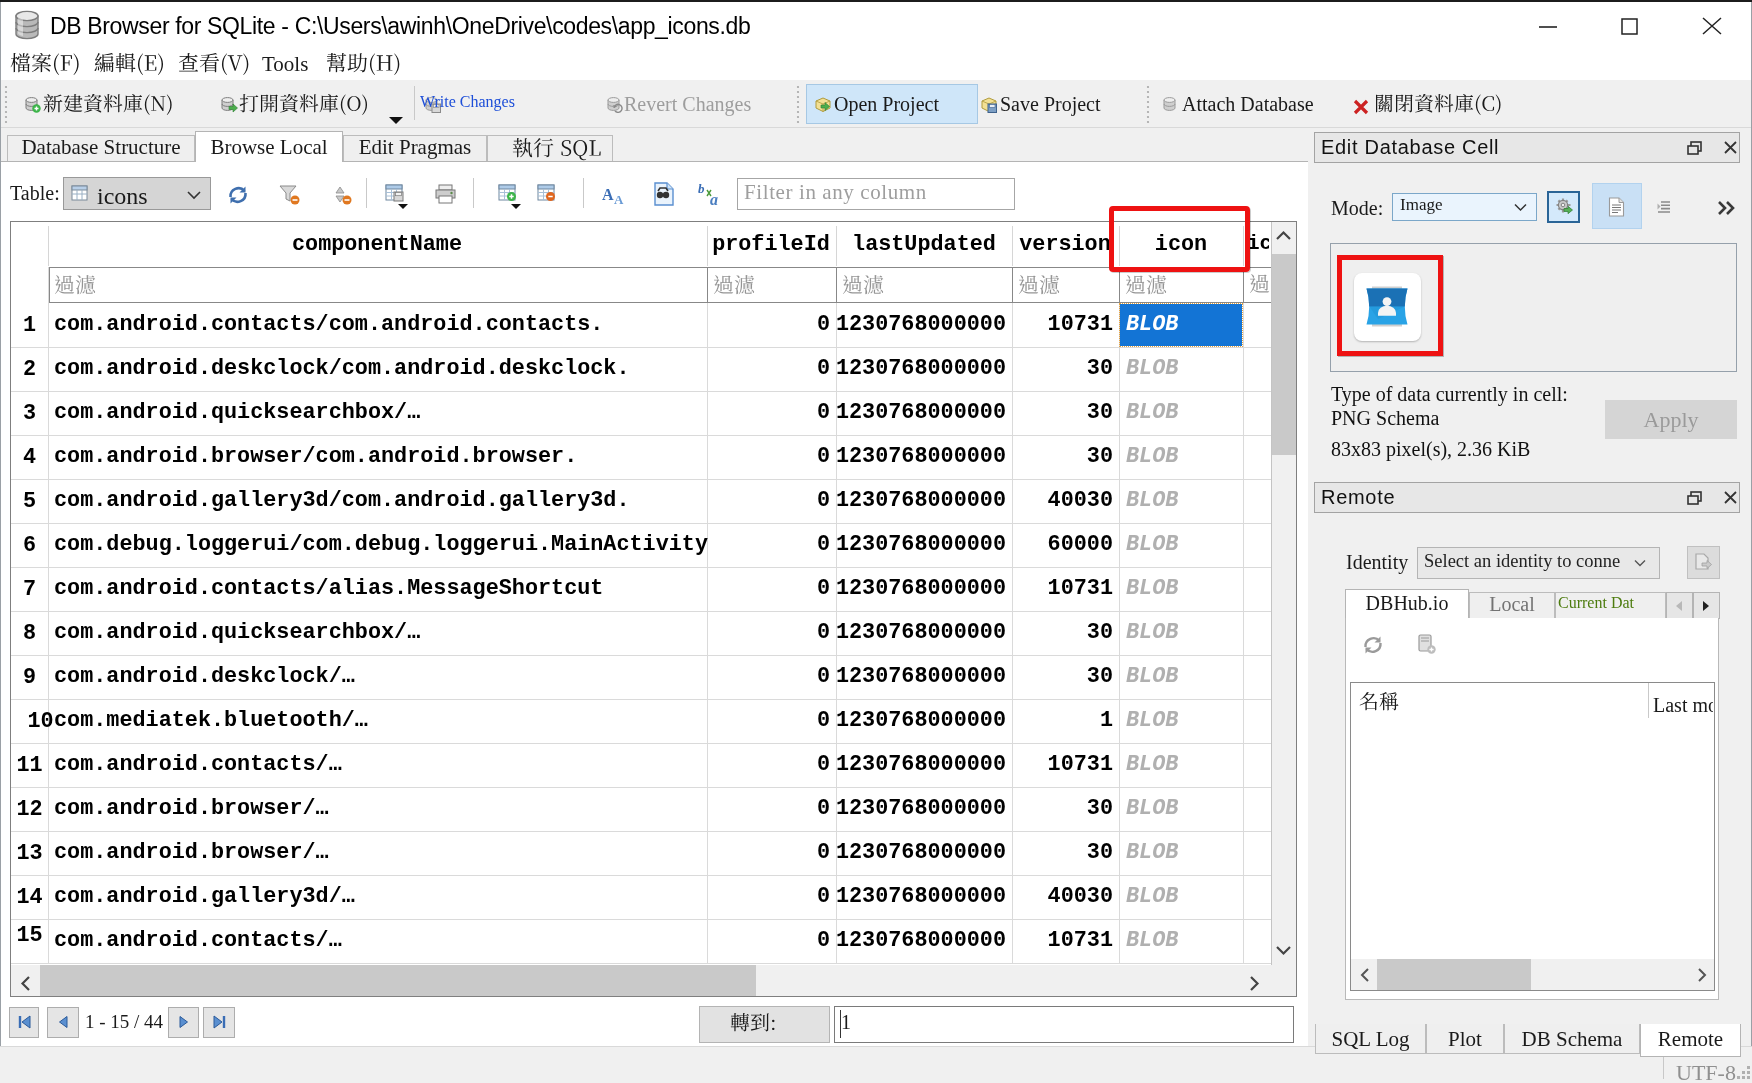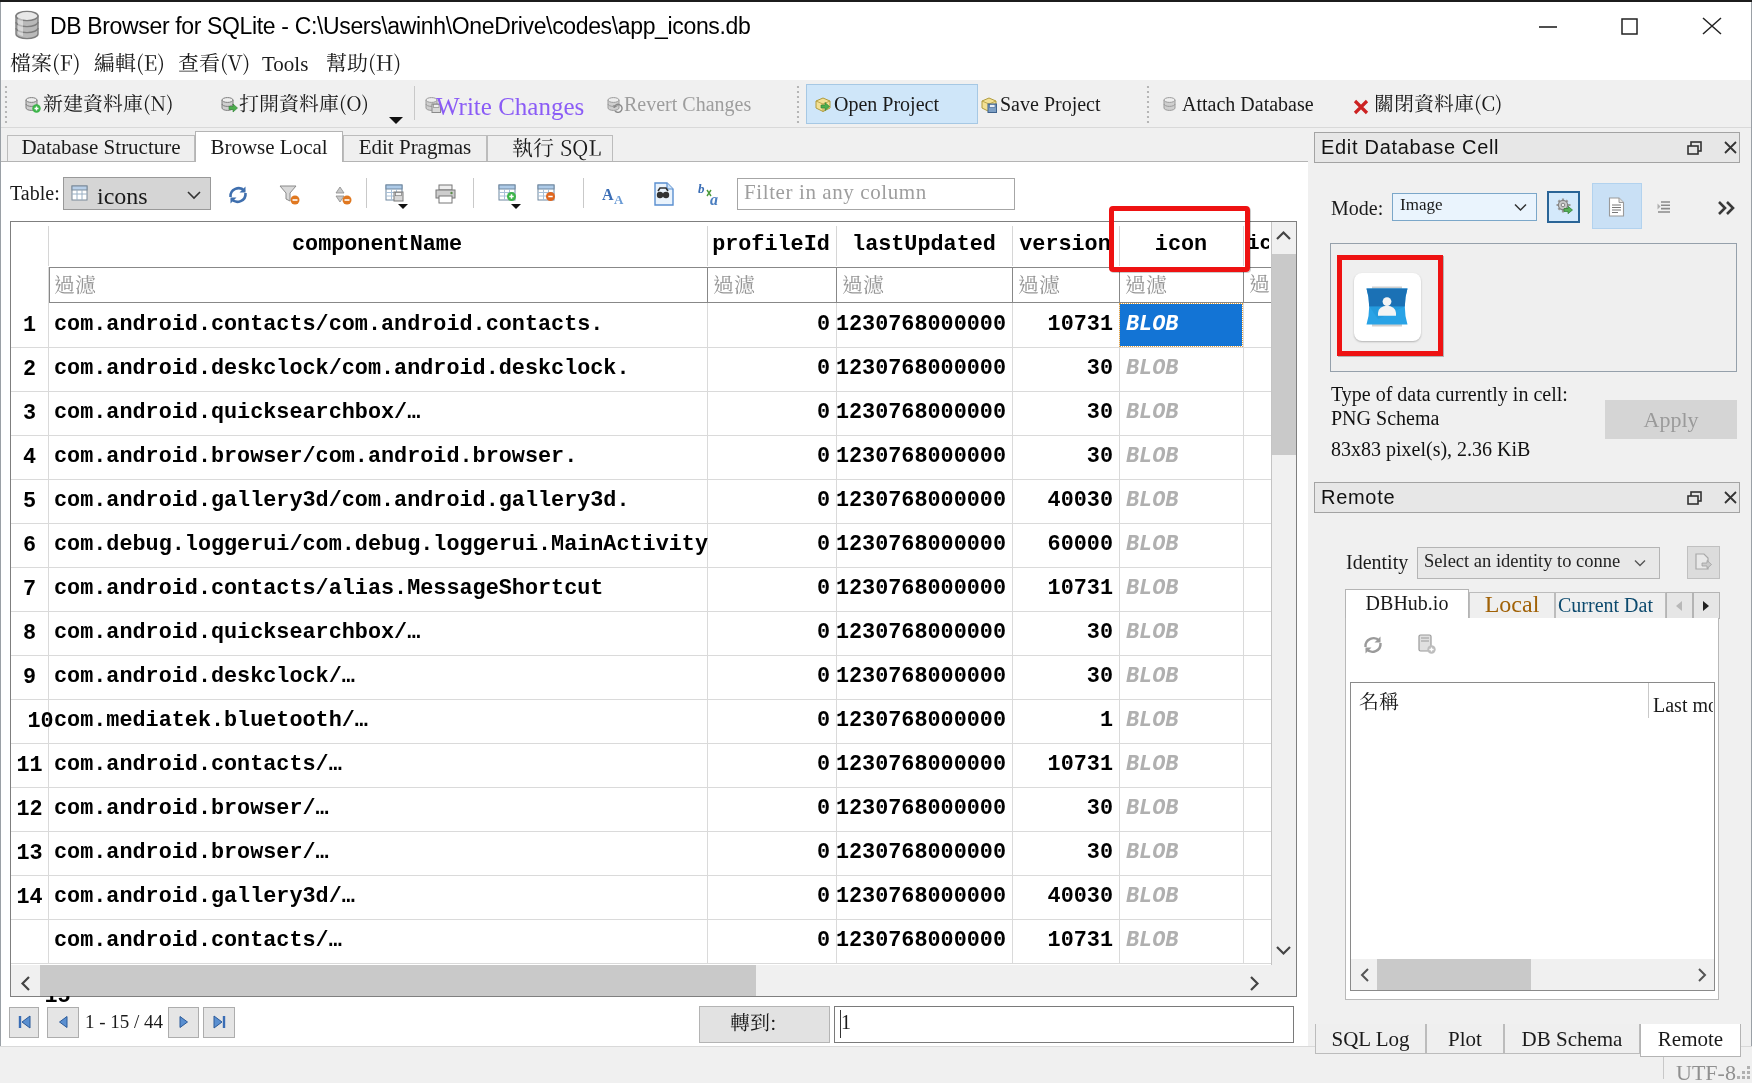--- a/index.html
+++ b/index.html
@@ -150,21 +150,21 @@
     <path d="M3 3 l7 7 7-7 Z" fill="#111"></path>
   </svg>
 <div class="a" style="left:414px;top:86px;width:1px;height:34px;background:#c9c9c9"></div>
 <svg class="a" style="left:424px;top:96px;" width="18" height="17" viewBox="0 0 18 17">
     <path d="M2 4 V12 A5.5 2.4 0 0 0 13 12 V4 Z" fill="#cfcfcf" stroke="#9a9a9a"></path>
     <ellipse cx="7.5" cy="4" rx="5.5" ry="2.4" fill="#eeeeee" stroke="#9a9a9a"></ellipse>
     <path d="M2 8 A5.5 2.4 0 0 0 13 8" fill="none" stroke="#9a9a9a"></path>
     <rect x="8" y="8" width="8.5" height="8.5" fill="#d8d8d8" stroke="#8a8a8a"></rect>
     <rect x="9.5" y="8.5" width="5.5" height="3" fill="#efefef" stroke="#8a8a8a" stroke-width="0.7"></rect>
   </svg>
-<div class="a ser" style="left:436px;top:93px;font-size:25px;color:#8b5cf6;white-space:pre;">Write Changes</div>
+<div class="a ser" style="left:420px;top:93px;font-size:16px;color:#1d4ed8;white-space:pre;">Write Changes</div>
 <svg class="a" style="left:606px;top:96px;" width="18" height="17" viewBox="0 0 18 17">
     <path d="M2 4 V12 A5.5 2.4 0 0 0 13 12 V4 Z" fill="#cfcfcf" stroke="#9a9a9a"></path>
     <ellipse cx="7.5" cy="4" rx="5.5" ry="2.4" fill="#eeeeee" stroke="#9a9a9a"></ellipse>
     <path d="M2 8 A5.5 2.4 0 0 0 13 8" fill="none" stroke="#9a9a9a"></path>
     <path d="M8 12 a4 4 0 1 1 1 3" fill="none" stroke="#8a8a8a" stroke-width="1.4"></path>
     <path d="M7 9 l1.5 3 2.5-1.8Z" fill="#8a8a8a"></path>
   </svg>
 <div class="a ser" style="left:624px;top:93px;font-size:20px;color:#9d9d9d;white-space:pre;text-align:right;">Revert Changes</div>
 <svg class="a" style="left:796px;top:84px;" width="5" height="40" viewBox="0 0 5 40">
     <circle cx="2" cy="3" r="1.1" fill="#a8a8a8"></circle>
@@ -468,21 +468,21 @@
 <div class="a mono" style="left:816.92px;top:840px;font-size:21.8px;color:#000;white-space:pre;">0</div>
 <div class="a mono" style="left:835.96px;top:840px;font-size:21.8px;color:#000;white-space:pre;">1230768000000</div>
 <div class="a mono" style="left:1086.84px;top:840px;font-size:21.8px;color:#000;white-space:pre;">30</div>
 <div class="a mono" style="left:1126px;top:840px;font-size:21.8px;color:#b0b0b0;white-space:pre;font-style:italic">BLOB</div>
 <div class="a mono" style="left:11px;top:875px;width:37px;height:44px;font-size:21.8px;color:#000;display:flex;align-items:center;justify-content:center;white-space:pre;">14</div>
 <div class="a mono" style="left:54px;top:884px;font-size:21.8px;color:#000;white-space:pre;">com.android.gallery3d/…</div>
 <div class="a mono" style="left:816.92px;top:884px;font-size:21.8px;color:#000;white-space:pre;">0</div>
 <div class="a mono" style="left:835.96px;top:884px;font-size:21.8px;color:#000;white-space:pre;">1230768000000</div>
 <div class="a mono" style="left:1047.6px;top:884px;font-size:21.8px;color:#000;white-space:pre;">40030</div>
 <div class="a mono" style="left:1126px;top:884px;font-size:21.8px;color:#b0b0b0;white-space:pre;font-style:italic">BLOB</div>
-<div class="a mono" style="left:11px;top:974px;width:37px;height:44px;font-size:21.8px;color:#000;display:flex;align-items:center;justify-content:center;white-space:pre;margin-left:28px;">15</div>
+<div class="a mono" style="left:11px;top:913px;width:37px;height:44px;font-size:21.8px;color:#000;display:flex;align-items:center;justify-content:center;white-space:pre;">15</div>
 <div class="a mono" style="left:54px;top:928px;font-size:21.8px;color:#000;white-space:pre;">com.android.contacts/…</div>
 <div class="a mono" style="left:816.92px;top:928px;font-size:21.8px;color:#000;white-space:pre;">0</div>
 <div class="a mono" style="left:835.96px;top:928px;font-size:21.8px;color:#000;white-space:pre;">1230768000000</div>
 <div class="a mono" style="left:1047.6px;top:928px;font-size:21.8px;color:#000;white-space:pre;">10731</div>
 <div class="a mono" style="left:1126px;top:928px;font-size:21.8px;color:#b0b0b0;white-space:pre;font-style:italic">BLOB</div>
 <div class="a" style="left:1271px;top:222px;width:25px;height:743px;background:#f0f0f0"></div>
 <div class="a" style="left:1271px;top:222px;width:1px;height:743px;background:#c4c4c4"></div>
 <svg class="a" style="left:1274px;top:228px;" width="19" height="16" viewBox="0 0 19 16">
     <path d="M3 11 l6.5-6.5 6.5 6.5" fill="none" stroke="#444" stroke-width="2.2"></path>
   </svg>
@@ -599,24 +599,24 @@
   </svg>
 <div class="a" style="left:1687px;top:546px;width:33px;height:33px;background:#dcdcdc;border:1px solid #c0c0c0"></div>
 <svg class="a" style="left:1693px;top:552px;" width="21" height="21" viewBox="0 0 21 21">
     <path d="M3 2 H11 L15 6 V17 H3 Z" fill="#e8e8e8" stroke="#a8a8a8" stroke-width="1.2"></path>
     <path d="M9 11 h5 v-2.5 l4.5 4 -4.5 4 V14 h-5 Z" fill="#cbcbcb" stroke="#a0a0a0" stroke-width="0.8"></path>
   </svg>
 <div class="a" style="left:1345px;top:618px;width:374px;height:1px;background:#b4b4b4"></div>
 <div class="a" style="left:1345px;top:589px;width:124px;height:30px;background:#fff;border:1px solid #b4b4b4;border-bottom:none"></div>
 <div class="a ser" style="left:1345px;top:589px;width:124px;height:28px;font-size:20px;color:#1a1a1a;display:flex;align-items:center;justify-content:center;white-space:pre;">DBHub.io</div>
 <div class="a" style="left:1469px;top:592px;width:86px;height:26px;background:#efefef;border:1px solid #bcbcbc;border-bottom:none"></div>
-<div class="a ser" style="left:1469px;top:591px;width:86px;height:26px;font-size:24px;color:#a16207;display:flex;align-items:center;justify-content:center;white-space:pre;">Local</div>
+<div class="a ser" style="left:1469px;top:591px;width:86px;height:26px;font-size:20px;color:#737373;display:flex;align-items:center;justify-content:center;white-space:pre;">Local</div>
 <div class="a" style="left:1555px;top:592px;width:111px;height:26px;background:#efefef;border:1px solid #bcbcbc;border-bottom:none"></div>
 <div class="a" style="left:1558px;top:594px;width:105px;height:24px;overflow:hidden">
-    <div class="ser" style="font-size:20px;white-space:pre;color:#0c4a6e">Current Dat</div>
+    <div class="ser" style="font-size:16px;white-space:pre;color:#4d7c0f">Current Dat</div>
   </div>
 <div class="a" style="left:1666px;top:592px;width:27px;height:27px;background:#e6e6e6;border:1px solid #b4b4b4"></div>
 <svg class="a" style="left:1672px;top:599px;" width="14" height="14" viewBox="0 0 14 14">
     <path d="M10 2 L4 7 l6 5 Z" fill="#b8b8b8"></path>
   </svg>
 <div class="a" style="left:1693px;top:592px;width:27px;height:27px;background:#e6e6e6;border:1px solid #b4b4b4"></div>
 <svg class="a" style="left:1699px;top:599px;" width="14" height="14" viewBox="0 0 14 14">
     <path d="M4 2 l6 5 -6 5 Z" fill="#222"></path>
   </svg>
 <div class="a" style="left:1345px;top:618px;width:374px;height:382px;background:#fff;border:1px solid #b9b9b9;border-top:none"></div>

